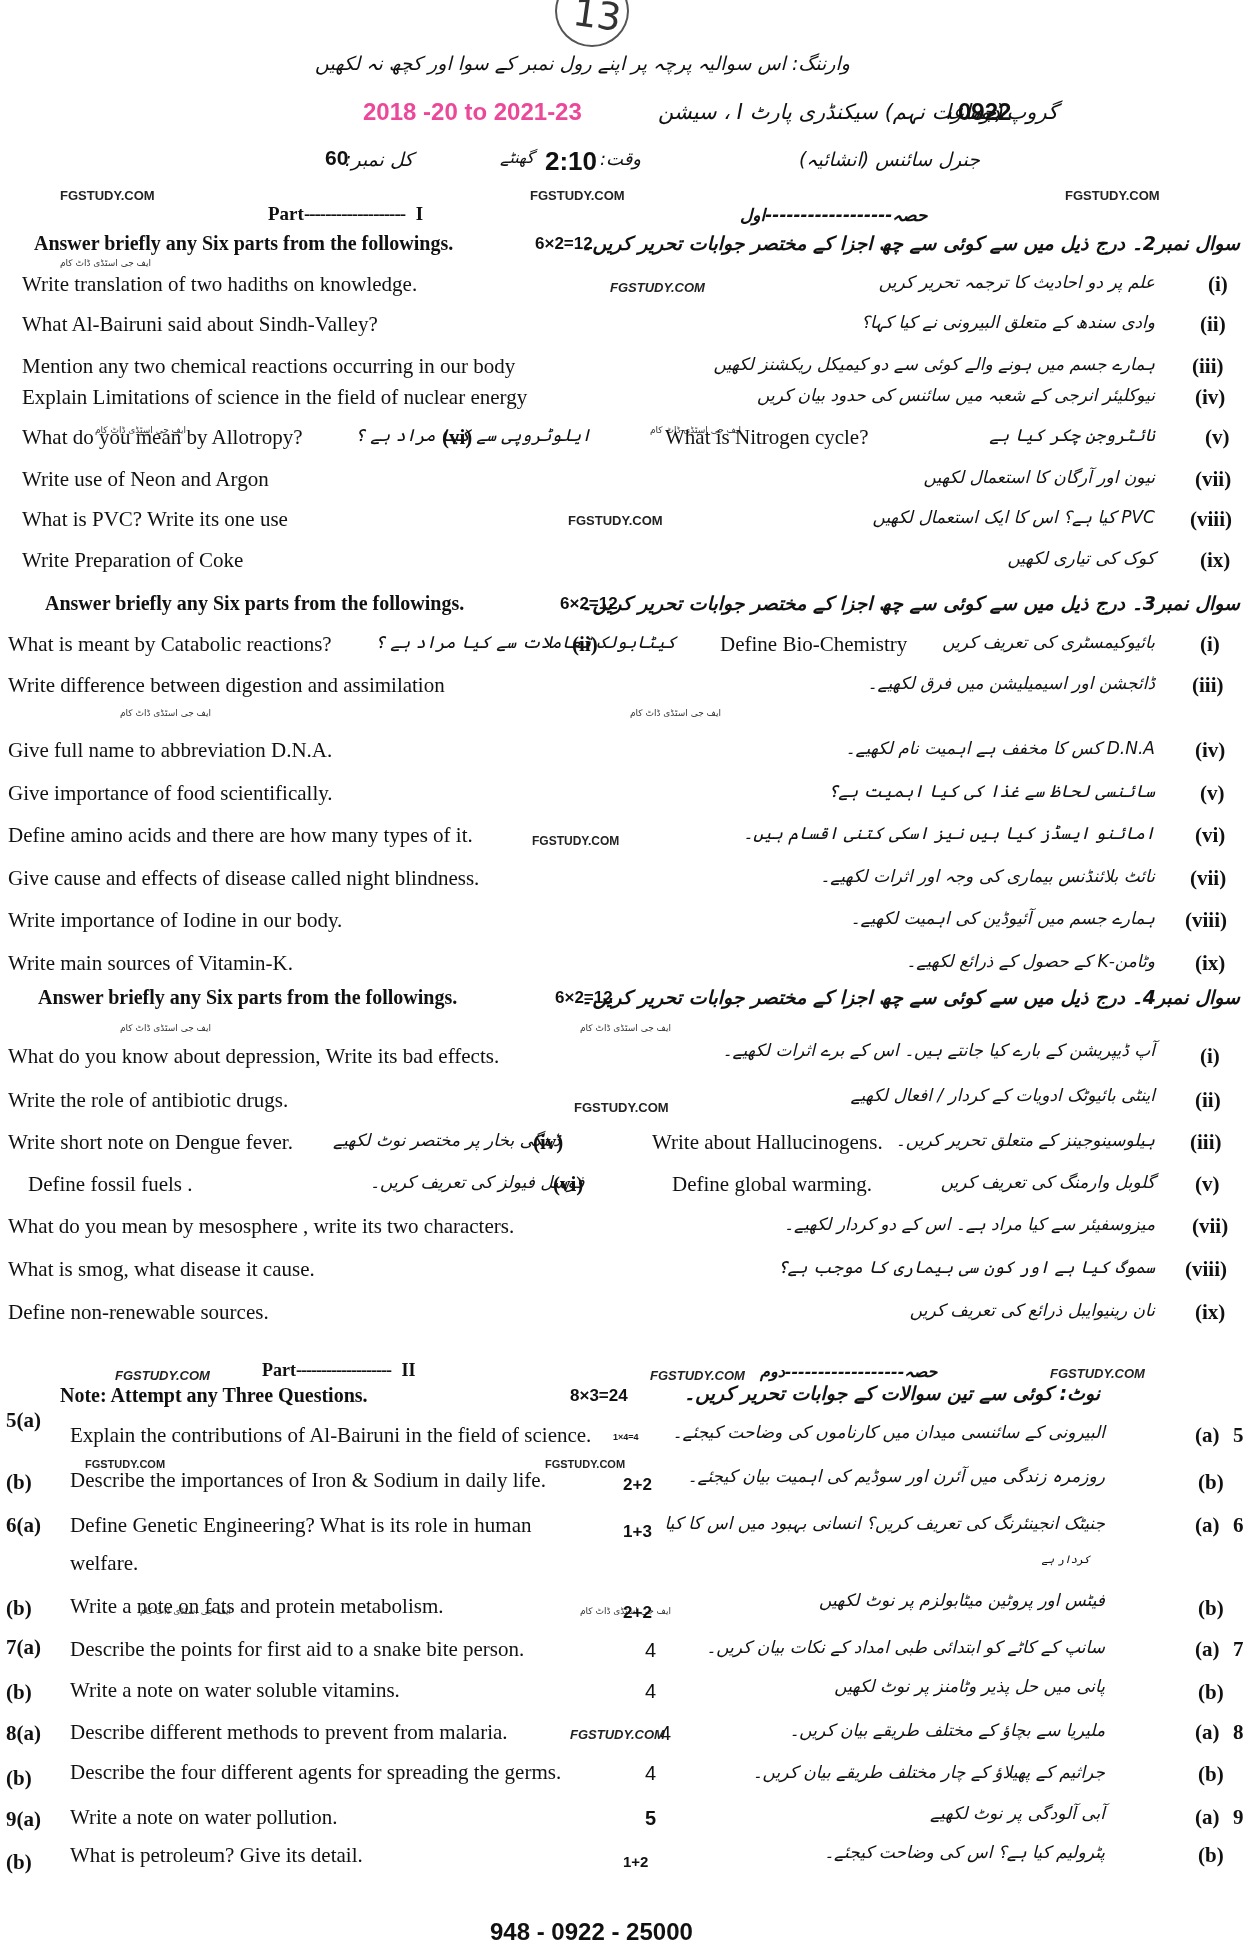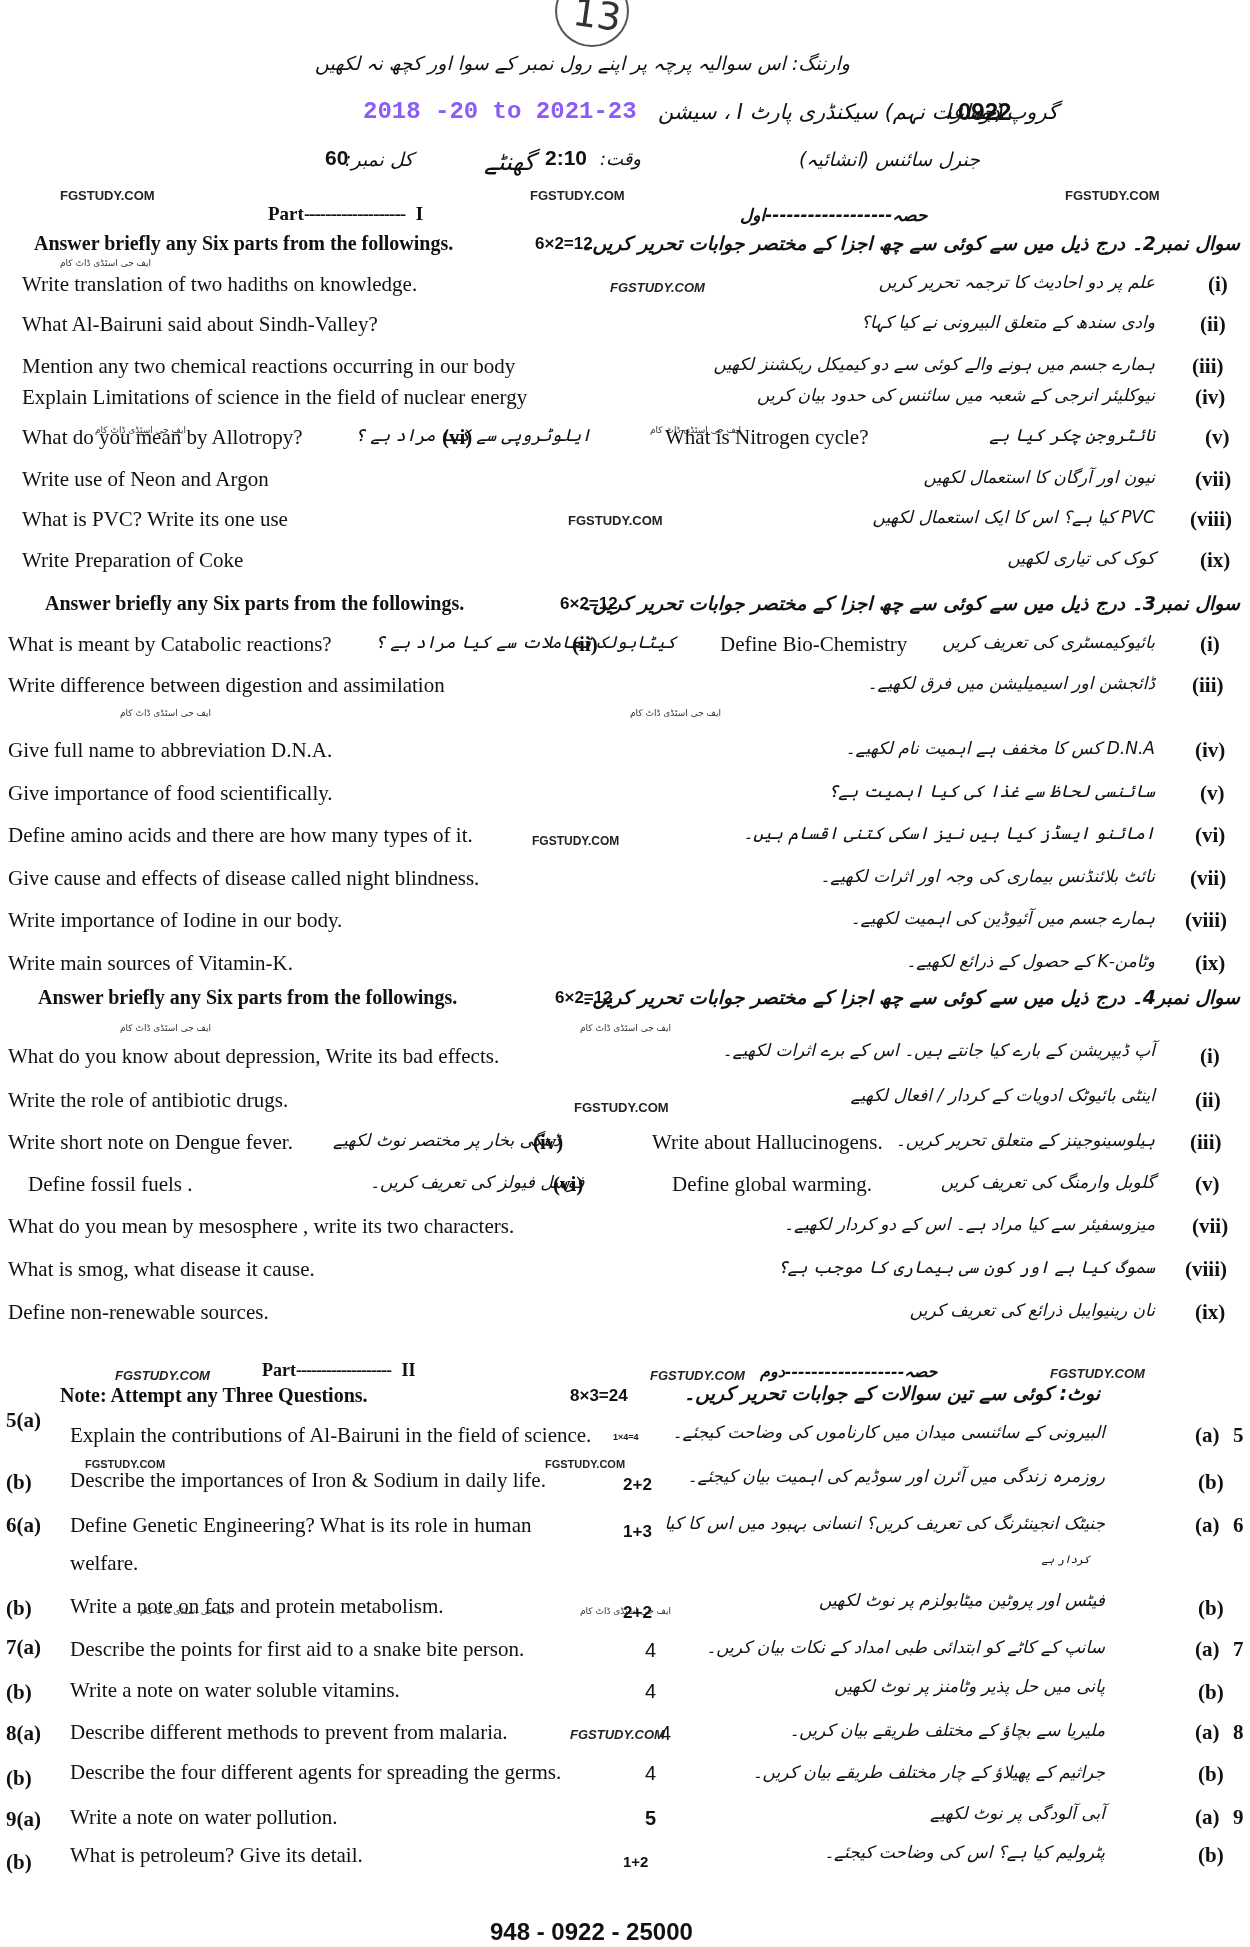--- a/index.html
+++ b/index.html
@@ -30,30 +30,30 @@
 <body>
 
 <div class="circle">
   <span>13</span>
 </div>
 
 <div class="abs ur" style="left:380px; top:52px; width:470px; text-align:center; font-size:19px;">وارننگ: اس سوالیہ پرچہ پر اپنے رول نمبر کے سوا اور کچھ نہ لکھیں</div>
 
 <div class="abs" style="left:238px; top:98px; width:820px; height:36px;">
   <span class="abs ur" style="right:0; top:2px; font-size:21px;">گروپ دوسرا</span>
-  <span class="abs bold" style="left:125px; top:0; font-family:Liberation Mono, monospace; font-size:24px; color:#8b5cf6;">2018 -20 to 2021-23</span>
+  <span class="abs bold" style="left:125px; top:0; font-family:Liberation Sans, sans-serif; font-size:24px; color:#ec4899;">2018 -20 to 2021-23</span>
   <span class="abs ur" style="left:420px; top:2px; font-size:21px;">(جماعت نہم) سیکنڈری پارٹ I ، سیشن</span>
   <span class="abs bold" style="left:720px; top:0; font-family:'Liberation Sans',sans-serif; font-size:24px;">0922</span>
 </div>
 
 <div class="abs" style="left:300px; top:146px; width:680px; height:30px;">
   <span class="abs ur" style="right:0; top:2px; font-size:19px;">جنرل سائنس (انشائیہ)</span>
   <span class="abs ur" style="left:300px; top:2px; font-size:18px;">وقت:</span>
-  <span class="abs bold" style="left:245px; top:0; font-family:'Liberation Sans',sans-serif; font-size:21px;">2:10</span>
-  <span class="abs ur" style="left:184px; top:2px; font-size:24px;font-family:Liberation Mono, monospace;">گھنٹے</span>
+  <span class="abs bold" style="left:245px; top:0; font-family:'Liberation Sans',sans-serif; font-size:26px;">2:10</span>
+  <span class="abs ur" style="left:200px; top:2px; font-size:16px;font-family:Liberation Mono, monospace;">گھنٹے</span>
   <span class="abs ur" style="left:45px; top:2px; font-size:19px;">کل نمبر:</span>
   <span class="abs bold" style="left:25px; top:0; font-family:'Liberation Sans',sans-serif; font-size:21px;">60</span>
 </div>
 
 <span class="abs wm" style="left:60px; top:188px;">FGSTUDY.COM</span>
 <span class="abs wm" style="left:530px; top:188px;">FGSTUDY.COM</span>
 <span class="abs wm" style="left:1065px; top:188px;">FGSTUDY.COM</span>
 
 <span class="abs wmur" style="left:60px; top:210px;">ایف جی اسٹڈی ڈاٹ کام</span>
 <div class="abs" style="left:268px; top:203px; font-size:19px; font-weight:bold;">

